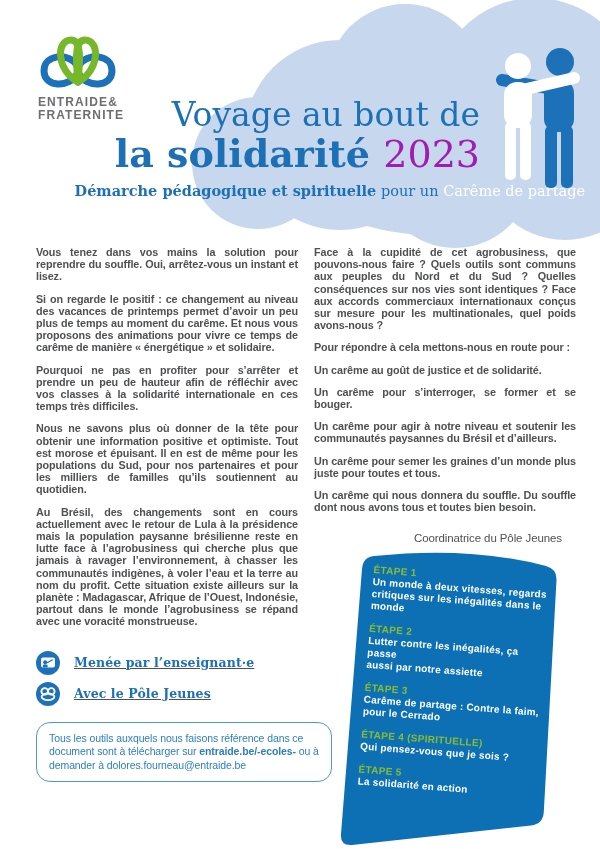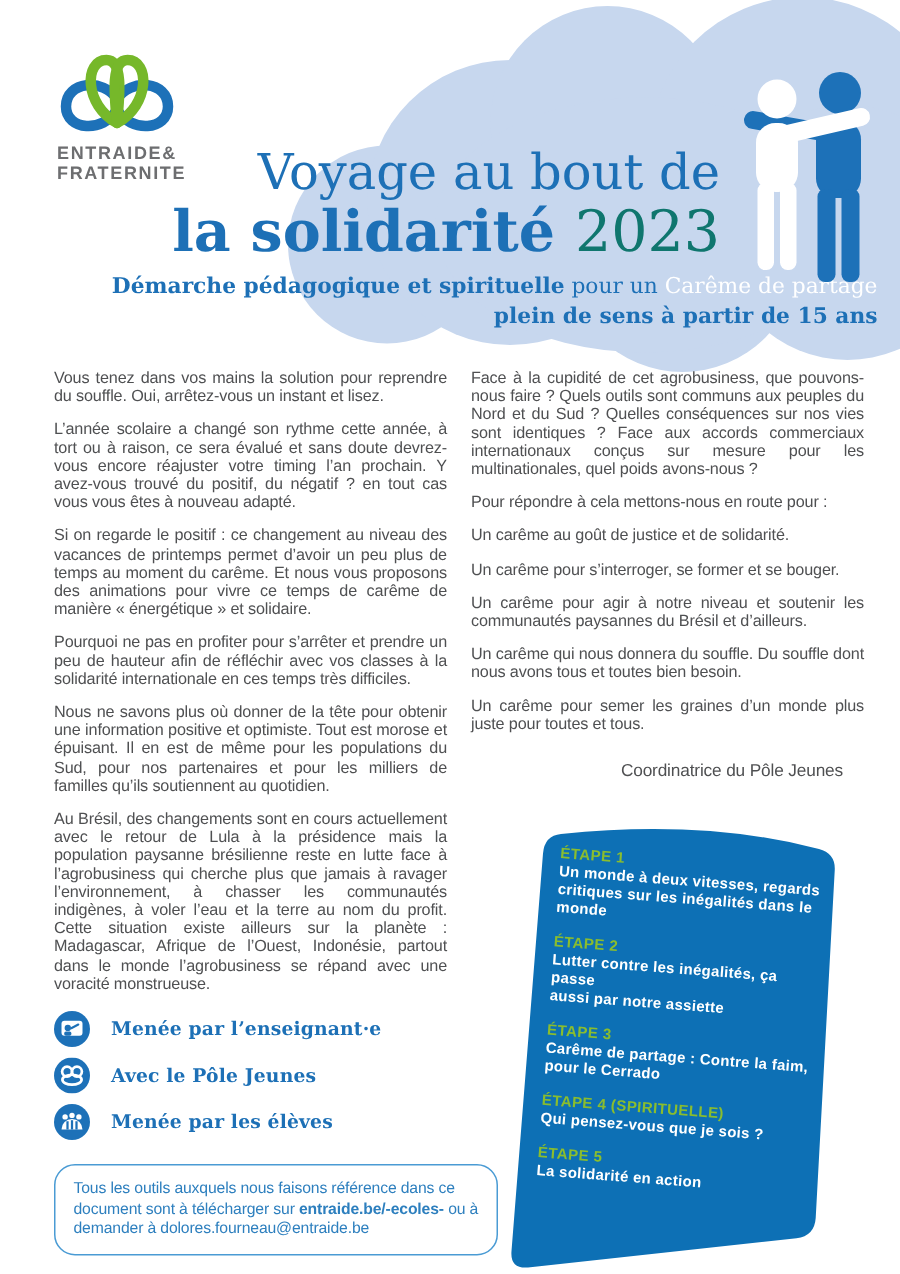--- a/index.html
+++ b/index.html
@@ -11,39 +11,39 @@
   
   #logo-art{position:absolute;left:36px;top:26px;z-index:2;}
   #logo-wordmark{position:absolute;left:38px;top:96px;z-index:2;color:#6d6e70;
     font-size:12px;font-weight:600;letter-spacing:1.1px;line-height:13px;}
 
   
   #title-block{position:absolute;top:97px;right:120px;text-align:right;z-index:2;
     font-family:"DejaVu Serif",serif;color:#1d70b6;}
   #title-line1{font-size:33px;line-height:36px;font-weight:500;}
   #title-line2{font-size:38px;line-height:42px;font-weight:700;}
-  #title-year{color:#0f766e;font-weight:400;}
+  #title-year{color:#a21caf;font-weight:400;}
   #subtitle-block{position:absolute;top:181px;right:15px;text-align:right;z-index:2;
     font-family:"DejaVu Serif",serif;font-size:14.5px;line-height:20px;color:#1d70b6;font-weight:700;}
   .sub-regular{font-weight:400;}
   .sub-white{color:#ffffff;font-weight:400;}
 
   
   .col{position:absolute;top:246px;width:262px;z-index:2;color:#4f5052;
        font-size:10.8px;line-height:12.2px;text-align:justify;letter-spacing:-0.1px;}
   #col-left{left:36px;}
   #col-right{left:314px;}
-  .col p{margin:0 0 10px 0;}
+  .col p{margin:0 0 10px 0;font-weight:bold;}
 
   .signature{margin-top:18px;text-align:right;padding-right:14px;}
   .signature .sig-name{color:#1d70b6;font-weight:700;font-size:11.5px;line-height:14px;}
   .signature .sig-role{color:#4f5052;font-size:11.5px;line-height:14px;text-align:right;}
 
   
-  #legend{margin-top:12px;}
+  #legend{margin-top:23px;text-decoration:underline;}
   .legend-row{display:flex;align-items:center;margin-bottom:7px;}
   .legend-label{margin-left:14px;color:#1d70b6;font-family:"DejaVu Serif",serif;
     font-size:12.5px;font-weight:600;letter-spacing:0.1px;}
 
   
   #footer-note{margin-top:16px;border:1px solid #4a9bd4;border-radius:14px;
     padding:9px 12px;color:#2d7fbe;font-size:10.5px;line-height:13.5px;text-align:left;
     letter-spacing:-0.1px;width:270px;}
   #footer-note b{font-weight:700;}
 
@@ -92,39 +92,37 @@
     <div>ENTRAIDE&amp;</div>
     <div>FRATERNITE</div>
   </div>
 
   <div id="title-block">
     <div id="title-line1">Voyage au bout de</div>
     <div id="title-line2"><span>la solidarité </span><span id="title-year">2023</span></div>
   </div>
   <div id="subtitle-block">
     <div><span>Démarche pédagogique et spirituelle</span><span class="sub-regular"> pour un </span><span class="sub-white">Carême de partage</span></div>
-    <div>plein de sens à partir de 15 ans</div>
   </div>
 
   <svg class="layer" style="left:486px;top:46px;" width="105" height="150" viewBox="0 0 105 150">
     <line x1="62" y1="42" x2="16" y2="34" stroke="#1d71b8" stroke-width="12" stroke-linecap="round"></line>
     <circle cx="32" cy="20" r="13" fill="#ffffff"></circle>
     <rect x="18" y="36" width="28" height="46" rx="13" fill="#ffffff"></rect>
     <rect x="19" y="76" width="11" height="58" rx="5" fill="#ffffff"></rect>
     <rect x="34" y="76" width="11" height="58" rx="5" fill="#ffffff"></rect>
     <circle cx="74" cy="16" r="14" fill="#1d71b8"></circle>
     <rect x="58" y="34" width="30" height="52" rx="13" fill="#1d71b8"></rect>
     <rect x="59" y="80" width="12" height="62" rx="5" fill="#1d71b8"></rect>
     <rect x="75" y="80" width="12" height="62" rx="5" fill="#1d71b8"></rect>
     <line x1="36" y1="44" x2="88" y2="32" stroke="#ffffff" stroke-width="12" stroke-linecap="round"></line>
   </svg>
 
   <div id="col-left" class="col">
     <p>Vous tenez dans vos mains la solution pour reprendre du souffle. Oui, arrêtez-vous un instant et lisez.</p>
-    <p>L’année scolaire a changé son rythme cette année, à tort ou à raison, ce sera évalué et sans doute devrez-vous encore réajuster votre timing l’an prochain. Y avez-vous trouvé du positif, du négatif ? en tout cas vous vous êtes à nouveau adapté.</p>
     <p>Si on regarde le positif : ce changement au niveau des vacances de printemps permet d’avoir un peu plus de temps au moment du carême. Et nous vous proposons des animations pour vivre ce temps de carême de manière « énergétique » et solidaire.</p>
     <p>Pourquoi ne pas en profiter pour s’arrêter et prendre un peu de hauteur afin de réfléchir avec vos classes à la solidarité internationale en ces temps très difficiles.</p>
     <p>Nous ne savons plus où donner de la tête pour obtenir une information positive et optimiste. Tout est morose et épuisant. Il en est de même pour les populations du Sud, pour nos partenaires et pour les milliers de familles qu’ils soutiennent au quotidien.</p>
     <p>Au Brésil, des changements sont en cours actuellement avec le retour de Lula à la présidence mais la population paysanne brésilienne reste en lutte face à l’agrobusiness qui cherche plus que jamais à ravager l’environnement, à chasser les communautés indigènes, à voler l’eau et la terre au nom du profit. Cette situation existe ailleurs sur la planète : Madagascar, Afrique de l’Ouest, Indonésie, partout dans le monde l’agrobusiness se répand avec une voracité monstrueuse.</p>
 
     <div id="legend">
       <div class="legend-row">
         <svg width="24" height="24" viewBox="0 0 24 24">
           <circle cx="12" cy="12" r="12" fill="#1d71b8"></circle>
           <rect x="5" y="6.5" width="14" height="10" rx="2" fill="#ffffff"></rect>
@@ -138,50 +136,35 @@
         <svg width="24" height="24" viewBox="0 0 24 24">
           <circle cx="12" cy="12" r="12" fill="#1d71b8"></circle>
           <g fill="none" stroke="#ffffff" stroke-width="1.8">
             <circle cx="8.7" cy="9.4" r="3.3"></circle>
             <circle cx="15.3" cy="9.4" r="3.3"></circle>
             <ellipse cx="12" cy="14.8" rx="6.4" ry="3.3"></ellipse>
           </g>
         </svg>
         <span class="legend-label">Avec le Pôle Jeunes</span>
       </div>
-      <div class="legend-row">
-        <svg width="24" height="24" viewBox="0 0 24 24">
-          <circle cx="12" cy="12" r="12" fill="#1d71b8"></circle>
-          <circle cx="7.4" cy="8.6" r="1.8" fill="#ffffff"></circle>
-          <circle cx="12" cy="7.6" r="1.8" fill="#ffffff"></circle>
-          <circle cx="16.6" cy="8.6" r="1.8" fill="#ffffff"></circle>
-          <path d="M5 17 A7 7 0 0 1 19 17 Z" fill="#ffffff"></path>
-          <g stroke="#1d71b8" stroke-width="1.5">
-            <line x1="9" y1="11.5" x2="9" y2="17"></line>
-            <line x1="12" y1="10.8" x2="12" y2="17"></line>
-            <line x1="15" y1="11.5" x2="15" y2="17"></line>
-          </g>
-        </svg>
-        <span class="legend-label">Menée par les élèves</span>
-      </div>
     </div>
 
     <div id="footer-note">
       <span>Tous les outils auxquels nous faisons référence dans ce document sont à télécharger sur </span><b>entraide.be/-ecoles-</b><span> ou à demander à </span><span>dolores.fourneau@entraide.be</span>
     </div>
   </div>
 
   <div id="col-right" class="col">
     <p>Face à la cupidité de cet agrobusiness, que pouvons-nous faire ? Quels outils sont communs aux peuples du Nord et du Sud ? Quelles conséquences sur nos vies sont identiques ? Face aux accords commerciaux internationaux conçus sur mesure pour les multinationales, quel poids avons-nous ?</p>
     <p>Pour répondre à cela mettons-nous en route pour :</p>
     <p>Un carême au goût de justice et de solidarité.</p>
     <p>Un carême pour s’interroger, se former et se bouger.</p>
     <p>Un carême pour agir à notre niveau et soutenir les communautés paysannes du Brésil et d’ailleurs.</p>
+    <p>Un carême pour semer les graines d’un monde plus juste pour toutes et tous.</p>
     <p>Un carême qui nous donnera du souffle. Du souffle dont nous avons tous et toutes bien besoin.</p>
-    <p>Un carême pour semer les graines d’un monde plus juste pour toutes et tous.</p>
     <div class="signature">
       <div class="sig-role">Coordinatrice du Pôle Jeunes</div>
     </div>
   </div>
 
   <div id="steps-text">
     <div class="step">
       <div class="step-label">ÉTAPE 1</div>
       <div class="step-text">Un monde à deux vitesses, regards
 critiques sur les inégalités dans le

